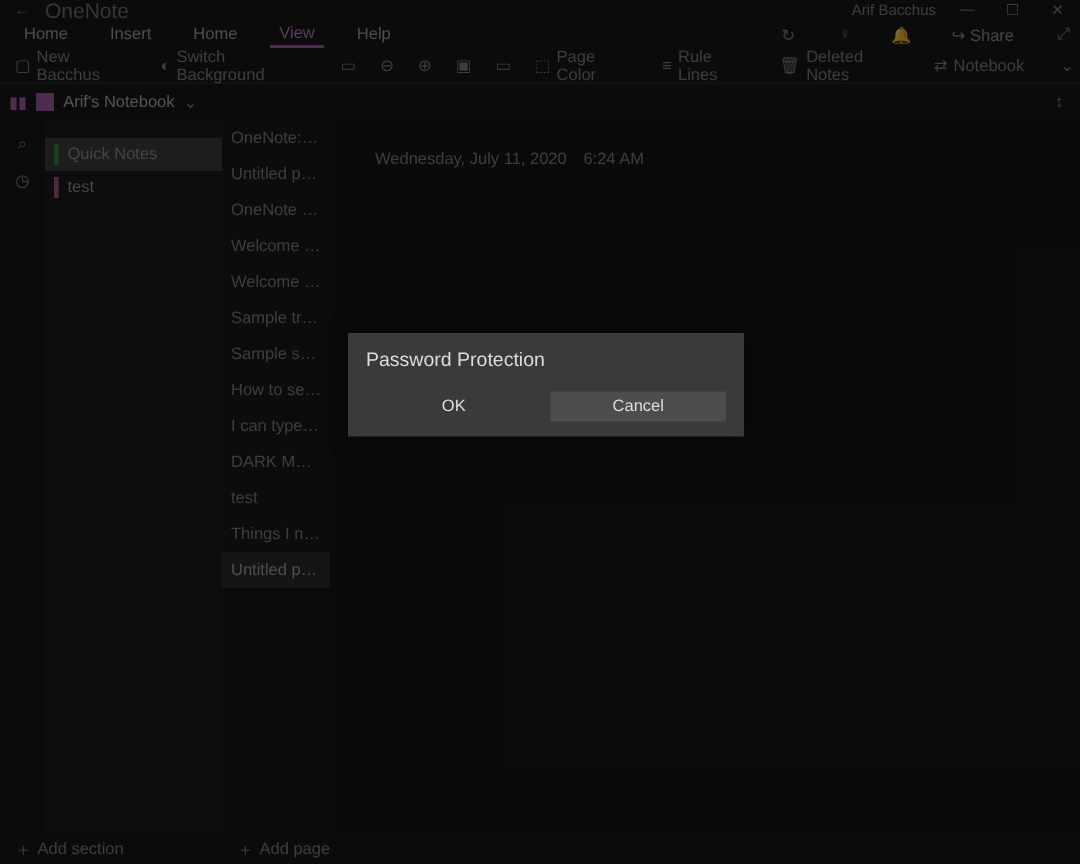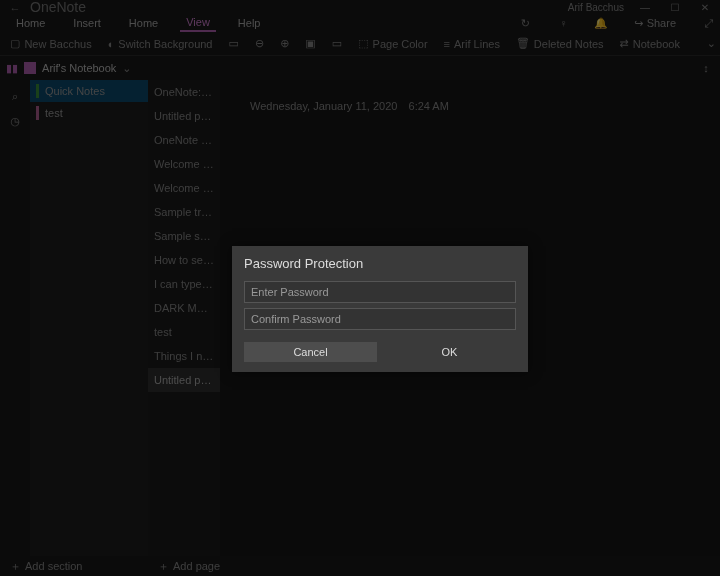--- a/index.html
+++ b/index.html
@@ -34,37 +34,37 @@
 .nbbar .chev { color:#888; }
 .nbbar .filler { flex:1; }
 .nbbar .sort { width:28px; text-align:center; color:#888; }
 
 
 .main { display:flex; height:calc(576px - 14px - 18px - 24px - 24px - 20px); }
 .rail { width:30px; background:#1a1a1a; display:flex; flex-direction:column; align-items:center; gap:12px; padding-top:10px; color:#888; }
 .sections { width:118px; background:#1d1d1d; }
 .sections .sitem { display:flex; align-items:center; gap:6px; padding:4px 6px; color:#999; }
 .sections .sitem .tab { width:3px; height:14px; }
-.sections .sitem.sel { background:#0c4a6e; }
+.sections .sitem.sel { background:#404040;margin-top:12px; }
 .pages { width:72px; background:#1b1b1b; overflow:hidden; }
 .pages .pitem { padding:6px 6px; color:#888; white-space:nowrap; overflow:hidden; text-overflow:ellipsis; }
 .pages .pitem.sel { background:#303030; color:#aaa; }
 .content { flex:1; background:#181818; padding:20px 30px; color:#888; }
 .content .dt { color:#888; font-size:10px; }
 
 
 .footer { position:absolute; bottom:0; left:0; right:0; height:20px; display:flex; color:#888; }
 .footer .addsec { width:148px; padding-left:10px; display:flex; align-items:center; gap:4px; }
 .footer .addpg { flex:1; padding-left:10px; display:flex; align-items:center; gap:4px; }
 
 
 .dim { position:absolute; inset:0; background:rgba(0,0,0,0.55); }
 
 
-.dialog { position:absolute; left:232px; top:222px; width:296px; background:#3a3a3a; box-shadow:0 0 12px rgba(0,0,0,0.5);margin-top:24px; }
+.dialog { position:absolute; left:232px; top:222px; width:264px; background:#3a3a3a; box-shadow:0 0 12px rgba(0,0,0,0.5); }
 .dialog .dtitle { color:#ddd; padding:10px 12px 10px; font-size:13px; }
 .dialog .fields { padding:0 12px 8px; display:flex; flex-direction:column; gap:5px; }
 .dialog input { width:100%; background:#333; border:1px solid #555; color:#aaa; padding:4px 6px; font-size:11px; }
 .dialog input::placeholder { color:#999; }
 .dialog .btns { display:flex; padding:4px 12px 10px; gap:6px; }
 .dialog .btn { flex:1; text-align:center; padding:4px 0; color:#ddd; background:#3a3a3a; }
 .dialog .btn.cancel { background:#4d4d4d; }
 </style>
 </head>
 <body>
@@ -119,21 +119,21 @@
       </div>
     <div class="rb">
         <span>▭</span>
       </div>
     <div class="rb">
         <span>⬚</span>
         <span>Page Color</span>
       </div>
     <div class="rb">
         <span>≡</span>
-        <span>Arif Lines</span>
+        <span>Rule Lines</span>
       </div>
     <div class="rb">
         <span>🗑</span>
         <span>Deleted Notes</span>
       </div>
     <div class="rb">
         <span>⇄</span>
         <span>Notebook</span>
       </div>
     <div class="grow"></div>
@@ -173,34 +173,30 @@
       <div class="pitem">Sample trip p…</div>
       <div class="pitem">Sample shop…</div>
       <div class="pitem">How to set u…</div>
       <div class="pitem">I can type on…</div>
       <div class="pitem">DARK MODE…</div>
       <div class="pitem">test</div>
       <div class="pitem">Things I need…</div>
       <div class="pitem sel">Untitled page</div>
     </div>
     <div class="content">
-      <div class="dt"><span>Wednesday, January 11, 2020</span>&nbsp;&nbsp;&nbsp;&nbsp;<span>6:24 AM</span></div>
+      <div class="dt"><span>Wednesday, July 11, 2020</span>&nbsp;&nbsp;&nbsp;&nbsp;<span>6:24 AM</span></div>
     </div>
   </div>
 
   <div class="footer">
     <div class="addsec">＋ <span>Add section</span></div>
     <div class="addpg">＋ <span>Add page</span></div>
   </div>
 
   <div class="dim"></div>
   <div class="dialog">
     <div class="dtitle">Password Protection</div>
-    <div class="fields">
-      <input type="password" placeholder="Enter Password" style="">
-      <input type="password" placeholder="Confirm Password" style="">
-    </div>
     <div class="btns">
+      <div class="btn">OK</div>
       <div class="btn cancel">Cancel</div>
-      <div class="btn">OK</div>
     </div>
   </div>
 </div>
 
 </body></html>

